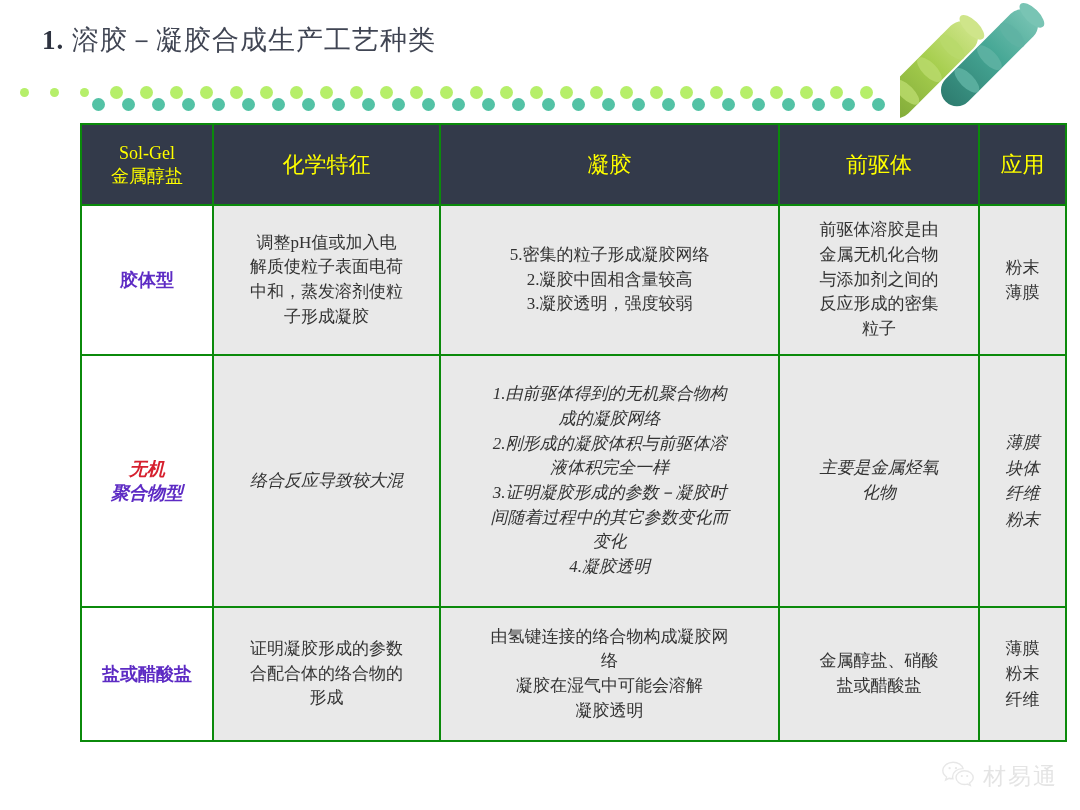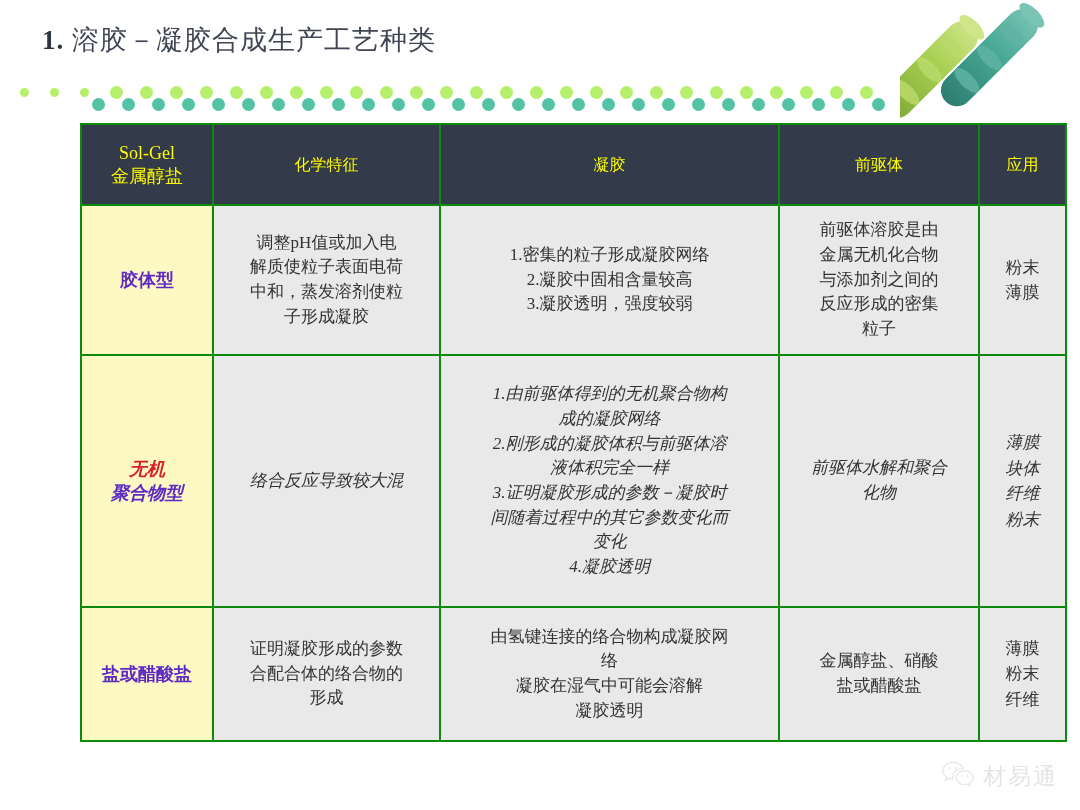--- a/index.html
+++ b/index.html
@@ -70,35 +70,35 @@
     border: 2px solid #0b8a0b;
     padding: 4px 5px;
     vertical-align: middle;
     text-align: center;
     font-family: "Liberation Serif", "DejaVu Serif", serif;
   }
   
   #process-table thead th {
     background: #333a4a;
     color: #ffff00;
-    font-size: 16px;
+    font-size: 22px;
     line-height: 1.25;
     height: 71px;
     font-weight: normal;
     text-shadow: 0 0 1px rgba(0,0,0,0.25);
   }
   #process-table thead th.col-type {
     font-size: 18px;
   }
   #process-table thead th .en {
     font-family: "Liberation Serif", "DejaVu Serif", serif;
   }
   
   td.type-cell {
-    background: #fef9c3;
+    background: #ffffff;
     font-size: 18px;
     line-height: 1.35;
     font-weight: bold;
   }
   .tone-purple { color: #5d2bc4; }
   .tone-red    { color: #d6202e; }
   
   td.body-cell {
     background: #e9e9e9;
     color: #333333;
@@ -254,21 +254,21 @@
   <tbody>
     <tr id="row-colloid">
       <td class="type-cell">
         <div class="tone-purple">胶体型</div>
         <div class="tone-purple"></div>
       </td>
       <td class="body-cell">调整pH值或加入电
 解质使粒子表面电荷
 中和，蒸发溶剂使粒
 子形成凝胶</td>
-      <td class="body-cell">1.密集的粒子形成凝胶网络
+      <td class="body-cell">5.密集的粒子形成凝胶网络
 2.凝胶中固相含量较高
 3.凝胶透明，强度较弱</td>
       <td class="body-cell">前驱体溶胶是由
 金属无机化合物
 与添加剂之间的
 反应形成的密集
 粒子</td>
       <td class="app-cell">粉末
 薄膜</td>
     </tr>
@@ -279,21 +279,21 @@
       </td>
       <td class="body-cell">络合反应导致较大混</td>
       <td class="body-cell">1.由前驱体得到的无机聚合物构
 成的凝胶网络
 2.刚形成的凝胶体积与前驱体溶
 液体积完全一样
 3.证明凝胶形成的参数－凝胶时
 间随着过程中的其它参数变化而
 变化
 4.凝胶透明</td>
-      <td class="body-cell">前驱体水解和聚合
+      <td class="body-cell">主要是金属烃氧
 化物</td>
       <td class="app-cell">薄膜
 块体
 纤维
 粉末</td>
     </tr>
     <tr id="row-complex">
       <td class="type-cell">
         <div class="tone-purple">盐或醋酸盐</div>
         <div class="tone-purple"></div>

